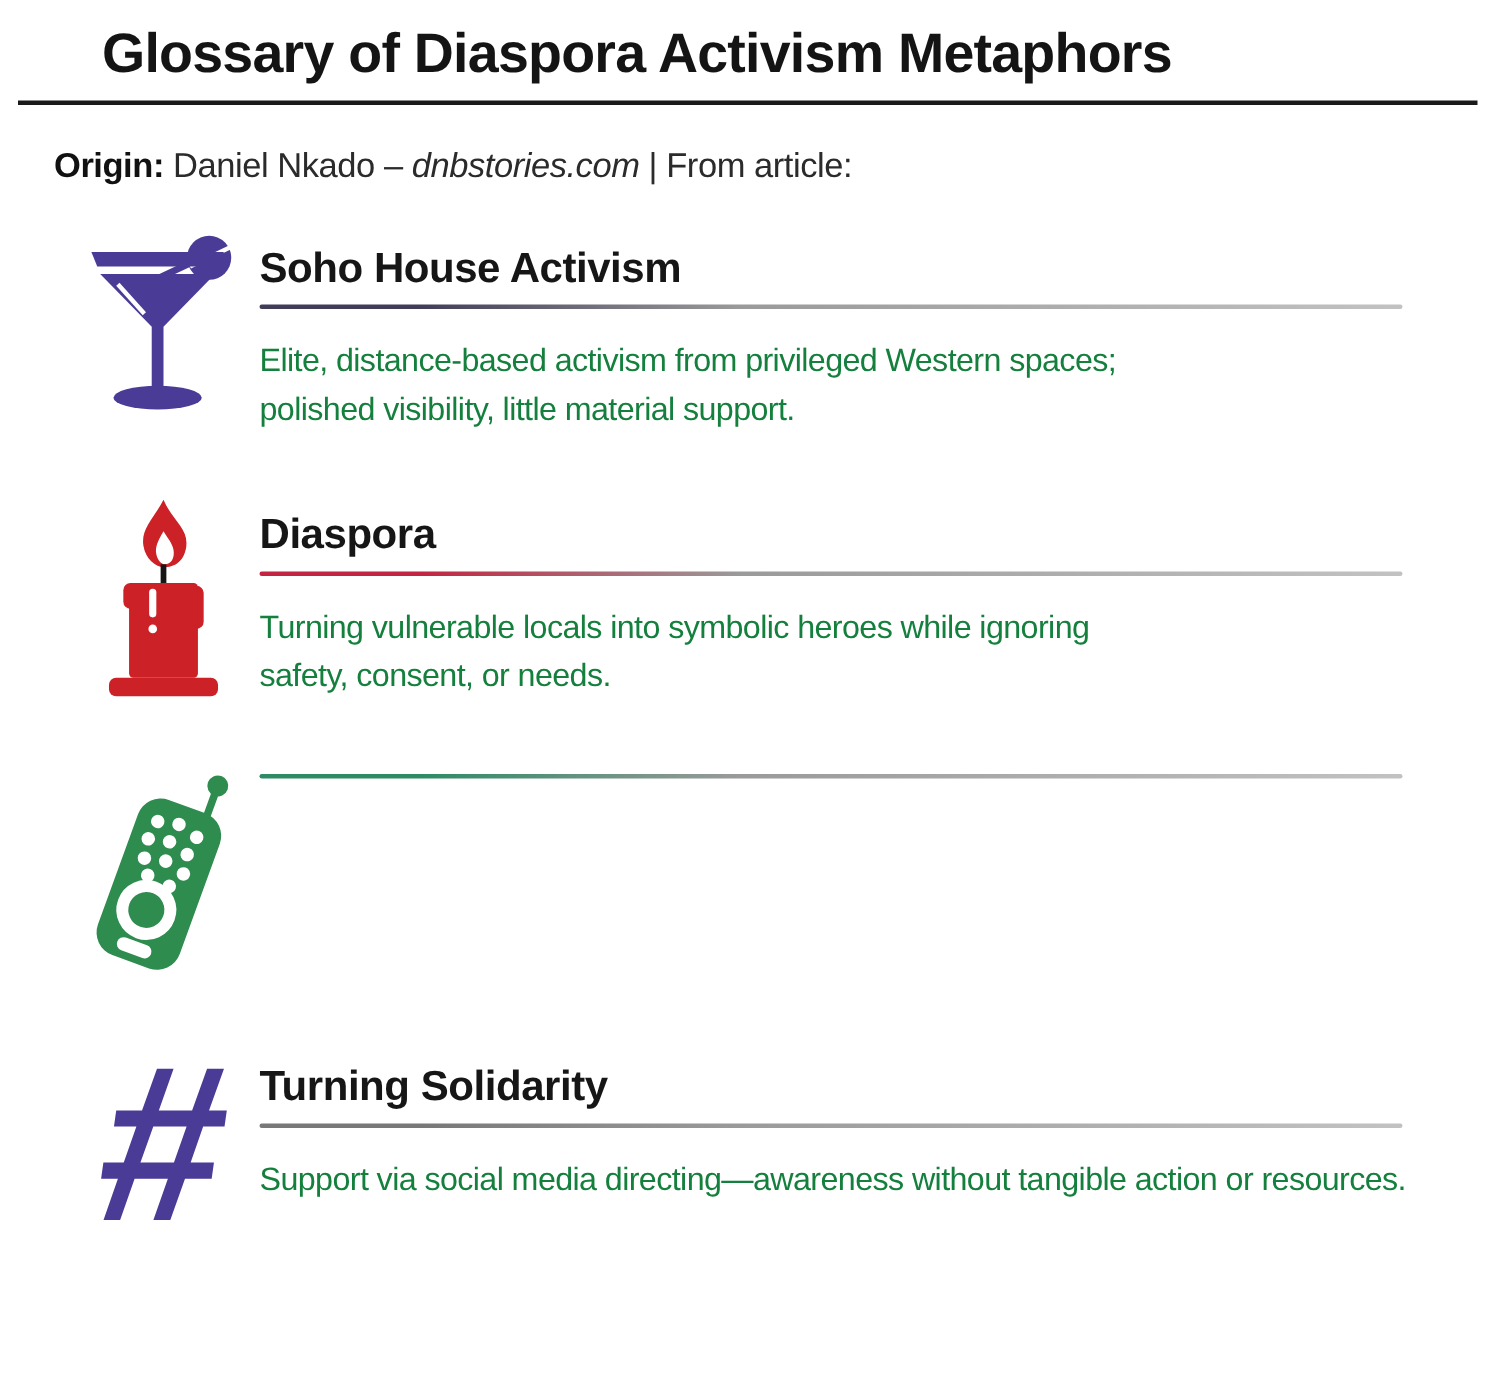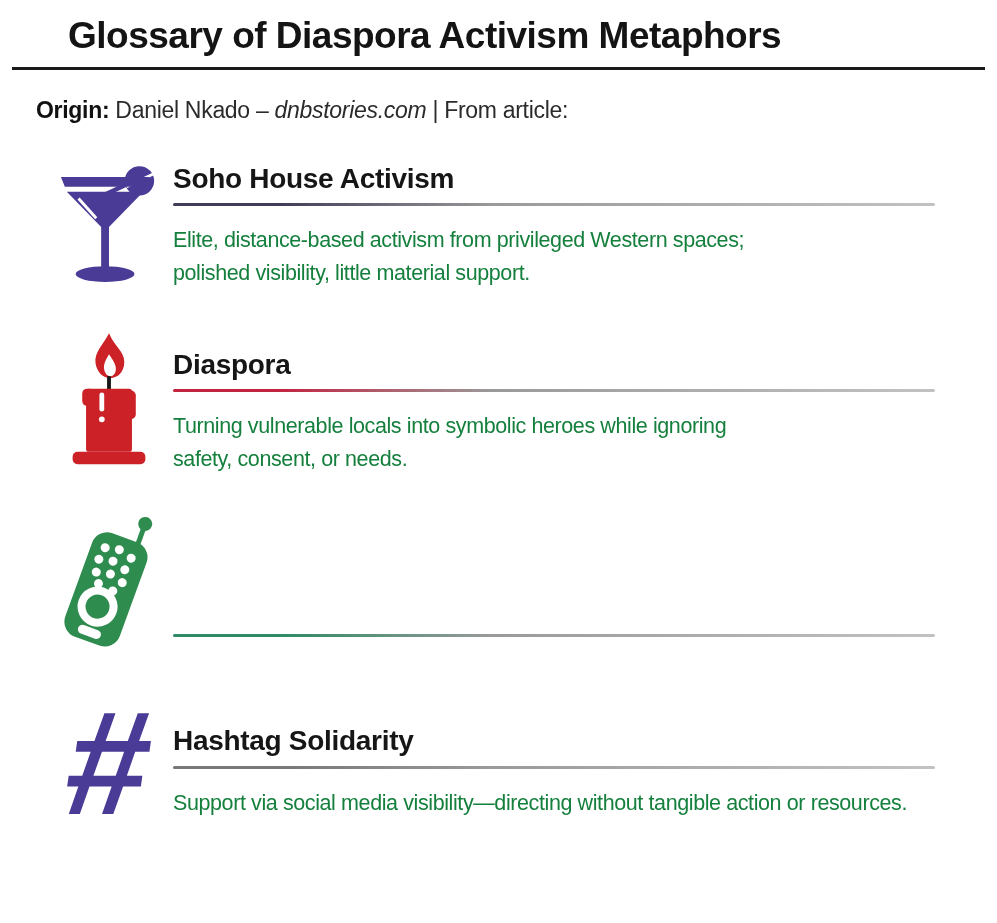--- a/index.html
+++ b/index.html
@@ -42,21 +42,21 @@
     font-style: italic;
     font-weight: 600;
     letter-spacing: -0.2px;
     line-height: 1.3;
   }
 
   
   .entries { margin-top: 28px; }
   .entry {
     display: flex;
-    align-items: flex-end;
+    align-items: flex-start;
     margin: 0 0 0 45px;
   }
   .entry.e0 { margin-bottom: 42px; }
   .entry.e1 { margin-bottom: 32px; }
   .entry.e2 { margin-bottom: 44px; }
   .entry.e3 { margin-bottom: 0; }
   .icon-box {
     width: 128px;
     flex: 0 0 128px;
     display: flex;
@@ -181,20 +181,20 @@
       <div class="content">
         <div class="rule" style="background: linear-gradient(90deg, rgb(46, 139, 101) 0%, rgb(46, 139, 101) 14%, rgb(154, 154, 154) 42%, rgb(194, 194, 194) 100%);"></div>
       </div>
     </section>
 
     <section class="entry e3">
       <div class="icon-box" style="color: rgb(74, 59, 151);">
         <div class="hashtag-glyph">#</div>
       </div>
       <div class="content">
-        <h2>Hashtag Solidarity</h2>
+        <h2>Turning Solidarity</h2>
         <div class="rule" style="background: linear-gradient(90deg, rgb(120, 120, 120) 0%, rgb(120, 120, 120) 14%, rgb(154, 154, 154) 42%, rgb(194, 194, 194) 100%);"></div>
-        <p>Support via social media visibility—directing without tangible action or resources.</p>
+        <p>Support via social media directing—awareness without tangible action or resources.</p>
       </div>
     </section>
 
   </div>
 </div>
 
 </body></html>

